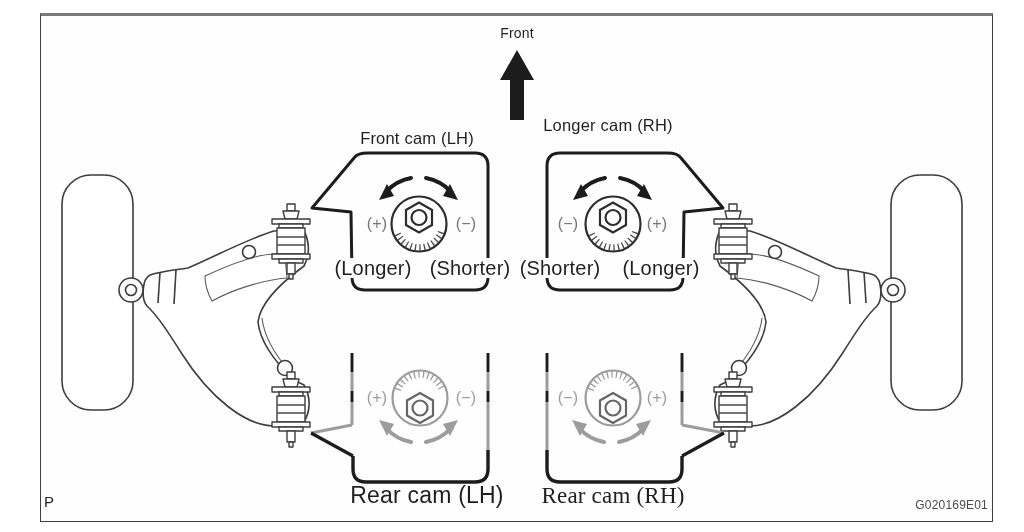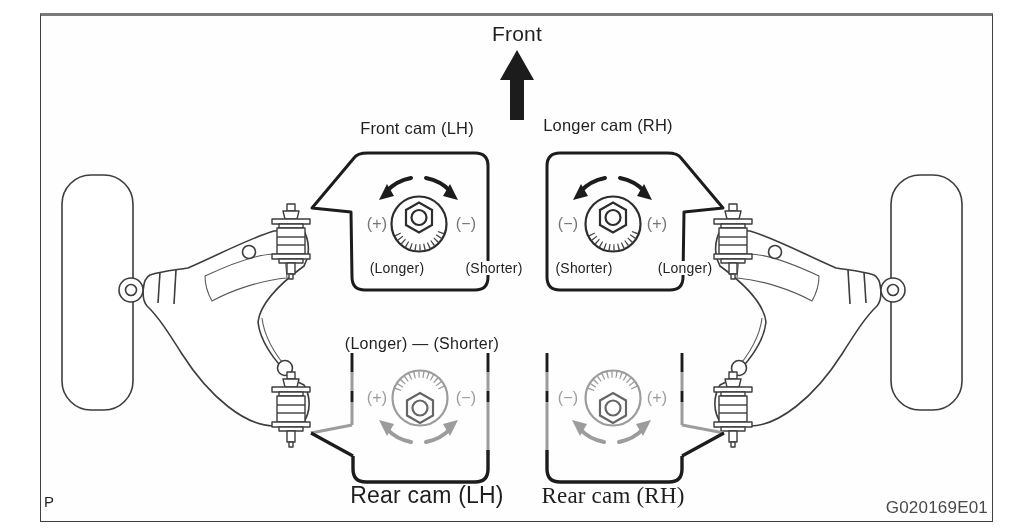--- a/index.html
+++ b/index.html
@@ -8,31 +8,31 @@
     font-family:"Liberation Sans","DejaVu Sans",sans-serif;color:#1f1f1f;
   }
   .frame{
     position:absolute;left:40px;top:13px;width:953px;height:509px;
     border:1.5px solid #3f3f3f;border-top:3.5px solid #7a7a7a;background:#fefefe;
     box-sizing:border-box;
   }
   svg.art{position:absolute;left:0;top:0;}
   .lbl{
     position:absolute;white-space:nowrap;transform:translate(-50%,-50%);
-    font-size:21px;letter-spacing:.2px;line-height:1;
+    font-size:14px;letter-spacing:.2px;line-height:1;
   }
   .bgw{background:#fefefe;padding:0 2px;}
   .title{font-size:16.5px;}
   .sign{font-size:16px;color:#757575;}
   .sign.rear{color:#9c9c9c;}
-  .effect{font-size:14px;margin-left:24px;}
+  .effect{font-size:20px;}
   .relation{font-size:16px;letter-spacing:.3px;}
   .camtitle{font-size:23px;}
   .pmark{position:absolute;left:44px;top:494px;font-size:15px;transform:none;}
-  .figcode{position:absolute;right:36px;top:499px;font-size:17px;color:#4a4a4a;transform:none;letter-spacing:.2px;}
+  .figcode{position:absolute;right:36px;top:499px;font-size:12px;color:#4a4a4a;transform:none;letter-spacing:.2px;}
 </style>
 </head>
 <body>
 
 <div class="stage">
   <div class="frame"></div>
 
   <svg class="art" width="1024" height="532" viewBox="0 0 1024 532">
     <defs>
 
@@ -139,34 +139,33 @@
       <use href="#nut" transform="translate(613,408)" stroke="#666666" stroke-width="2.2"></use>
       <path d="M604,442 Q589,439 580,429" fill="none" stroke="#9c9c9c" stroke-width="4" stroke-linecap="round"></path>
       <polygon fill="#9c9c9c" points="572,420 587,424 580,436"></polygon>
       <path d="M619,442 Q634,439 643,429" fill="none" stroke="#9c9c9c" stroke-width="4" stroke-linecap="round"></path>
       <polygon fill="#9c9c9c" points="651,420 636,424 643,436"></polygon>
     </g>
   </svg>
 
   <div class="lbl" style="left:517px;top:33px;">Front</div>
 
-  <div class="lbl title" style="left:417px;top:128px;">Front cam (LH)</div>
+  <div class="lbl title" style="left:417px;top:138px;">Front cam (LH)</div>
   <div class="lbl title" style="left:608px;top:125px;">Longer cam (RH)</div>
 
   <div class="lbl sign" style="left:377px;top:224px;">(+)</div>
   <div class="lbl sign" style="left:466px;top:224px;">(−)</div>
   <div class="lbl sign" style="left:568px;top:224px;">(−)</div>
   <div class="lbl sign" style="left:657px;top:224px;">(+)</div>
 
   <div class="lbl effect bgw" style="left:373px;top:268px;">(Longer)</div>
   <div class="lbl effect bgw" style="left:470px;top:268px;">(Shorter)</div>
   <div class="lbl effect bgw" style="left:560px;top:268px;">(Shorter)</div>
   <div class="lbl effect bgw" style="left:661px;top:268px;">(Longer)</div>
 
-  <div class="lbl relation bgw" style="left:422px;top:344px;">(Longer) — (Shorter)</div>
 
   <div class="lbl sign rear" style="left:377px;top:398px;">(+)</div>
   <div class="lbl sign rear" style="left:466px;top:398px;">(−)</div>
   <div class="lbl sign rear" style="left:568px;top:398px;">(−)</div>
   <div class="lbl sign rear" style="left:657px;top:398px;">(+)</div>
 
   <div class="lbl camtitle" style="left:427px;top:495px;">Rear cam (LH)</div>
   <div class="lbl camtitle" style="left:613px;top:495px;font-family:Liberation Serif, serif;">Rear cam (RH)</div>
 
   <div class="lbl pmark">P</div>

